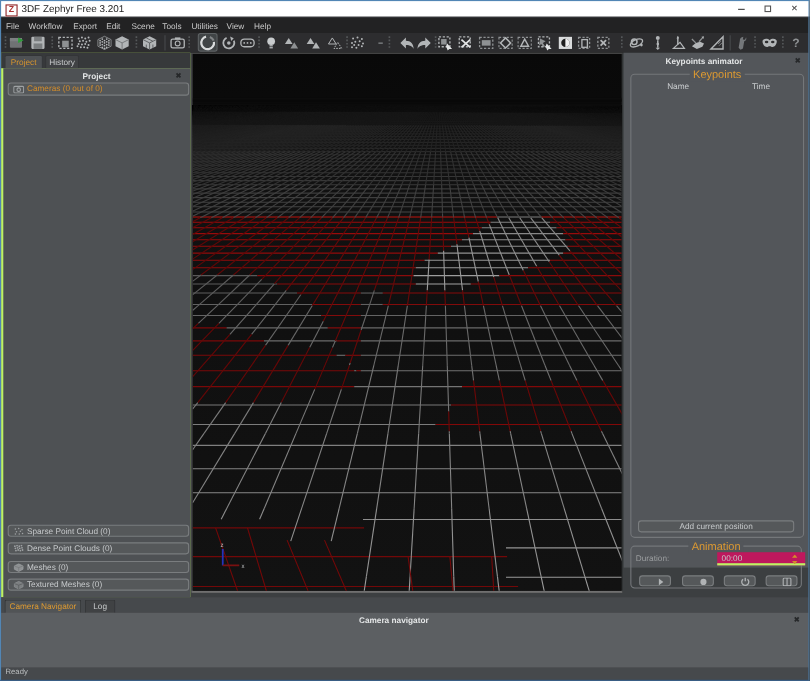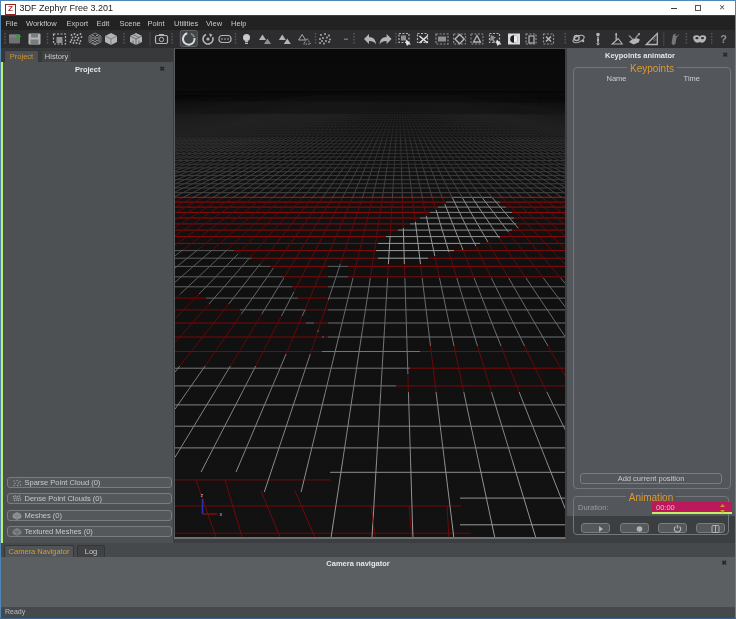--- a/index.html
+++ b/index.html
@@ -57,21 +57,21 @@
 <div class="abs wbtn" style="left:671px; top:8px; width:6px; height:1.2px; background:#3c3c3c;"></div>
 <div class="abs wbtn" style="left:695px; top:5px; width:6px; height:6px; border:1px solid #555;"></div>
 <div class="abs wbtn" style="left:719px; top:3px; font-size:7.5px; color:#3c3c3c;">✕</div>
 
 <div class="abs" id="menubar">
   <span style="left:4.5px;">File</span>
   <span style="left:25px;">Workflow</span>
   <span style="left:65.5px;">Export</span>
   <span style="left:95.5px;text-align:right;">Edit</span>
   <span style="left:118.5px;">Scene</span>
-  <span style="left:146.5px;">Point</span>
+  <span style="left:146.5px;">Tools</span>
   <span style="left:173px;">Utilities</span>
   <span style="left:205px;">View</span>
   <span style="left:230px;">Help</span>
 </div>
 
 <div class="abs" id="toolbar">
     <svg width="734" height="18" viewBox="0 0 734 18" style="display:block">
       <line x1="4.0" y1="3" x2="4.0" y2="15" stroke="#55585a" stroke-width="1.5" stroke-dasharray="1.5 1.5"></line>
       <g transform="translate(14.5,9)">
         <rect x="-6.5" y="-4.5" width="11" height="9" rx="1" fill="#6f7274"></rect>
@@ -287,20 +287,24 @@
   </div>
 
 <div class="abs" id="leftpanel">
   <div id="lefttabs">
     <div class="tab active" style="left:3px; width:35px;">Project</div>
     <div class="tab" style="left:40px; width:31px;">History</div>
   </div>
   <div id="leftbody">
     <div class="phead" style="top:2.5px;">Project</div>
     <div class="pclose" style="right:8px; top:2.5px;">✖</div>
+    <div class="gbtn" style="top:13.4px; height:12px; line-height:10.5px; color:#d28c2b;"><svg width="10" height="8">
+          <rect x="0.5" y="1.5" width="9" height="6" rx="1" fill="none" stroke="#9fa2a4"></rect>
+          <circle cx="5" cy="4.5" r="1.6" fill="none" stroke="#9fa2a4"></circle>
+        </svg>Cameras (0 out of 0)</div>
     <div class="gbtn" style="top:414.8px;"><svg width="10" height="8">
           <g fill="#9fa2a4">
             <circle cx="2" cy="2" r="0.7"></circle>
             <circle cx="5" cy="1.5" r="0.7"></circle>
             <circle cx="8" cy="2.5" r="0.7"></circle>
             <circle cx="3" cy="4.5" r="0.7"></circle>
             <circle cx="6.5" cy="4" r="0.7"></circle>
             <circle cx="2" cy="6.5" r="0.7"></circle>
             <circle cx="5.5" cy="6.5" r="0.7"></circle>
             <circle cx="8.5" cy="6" r="0.7"></circle>

